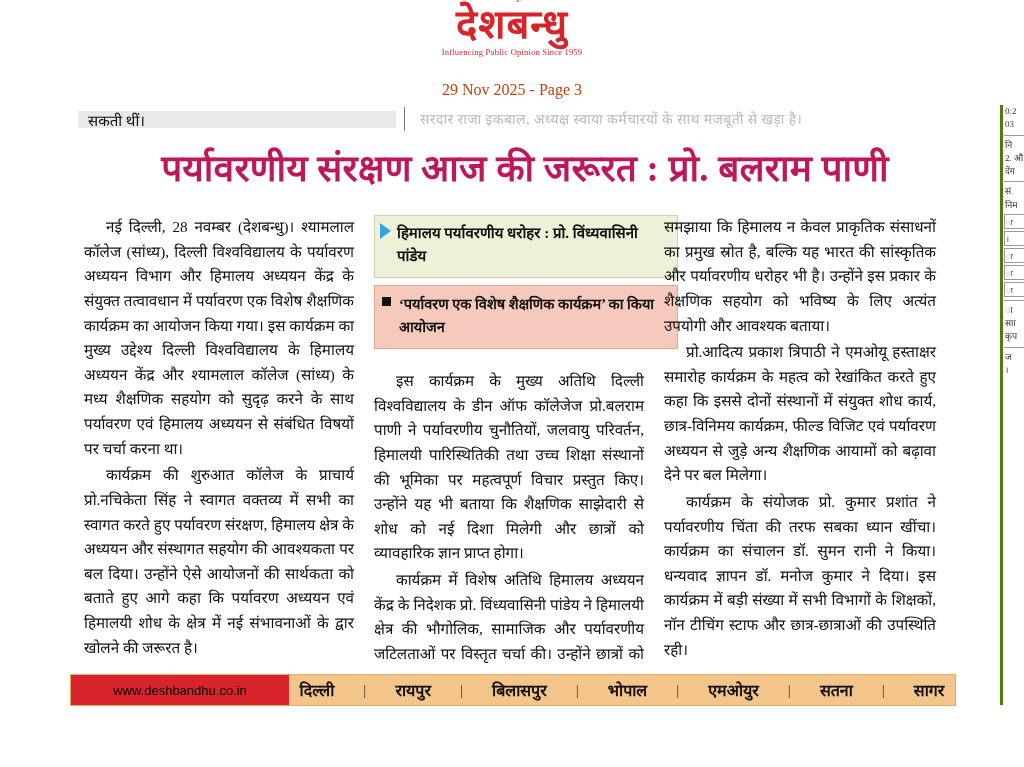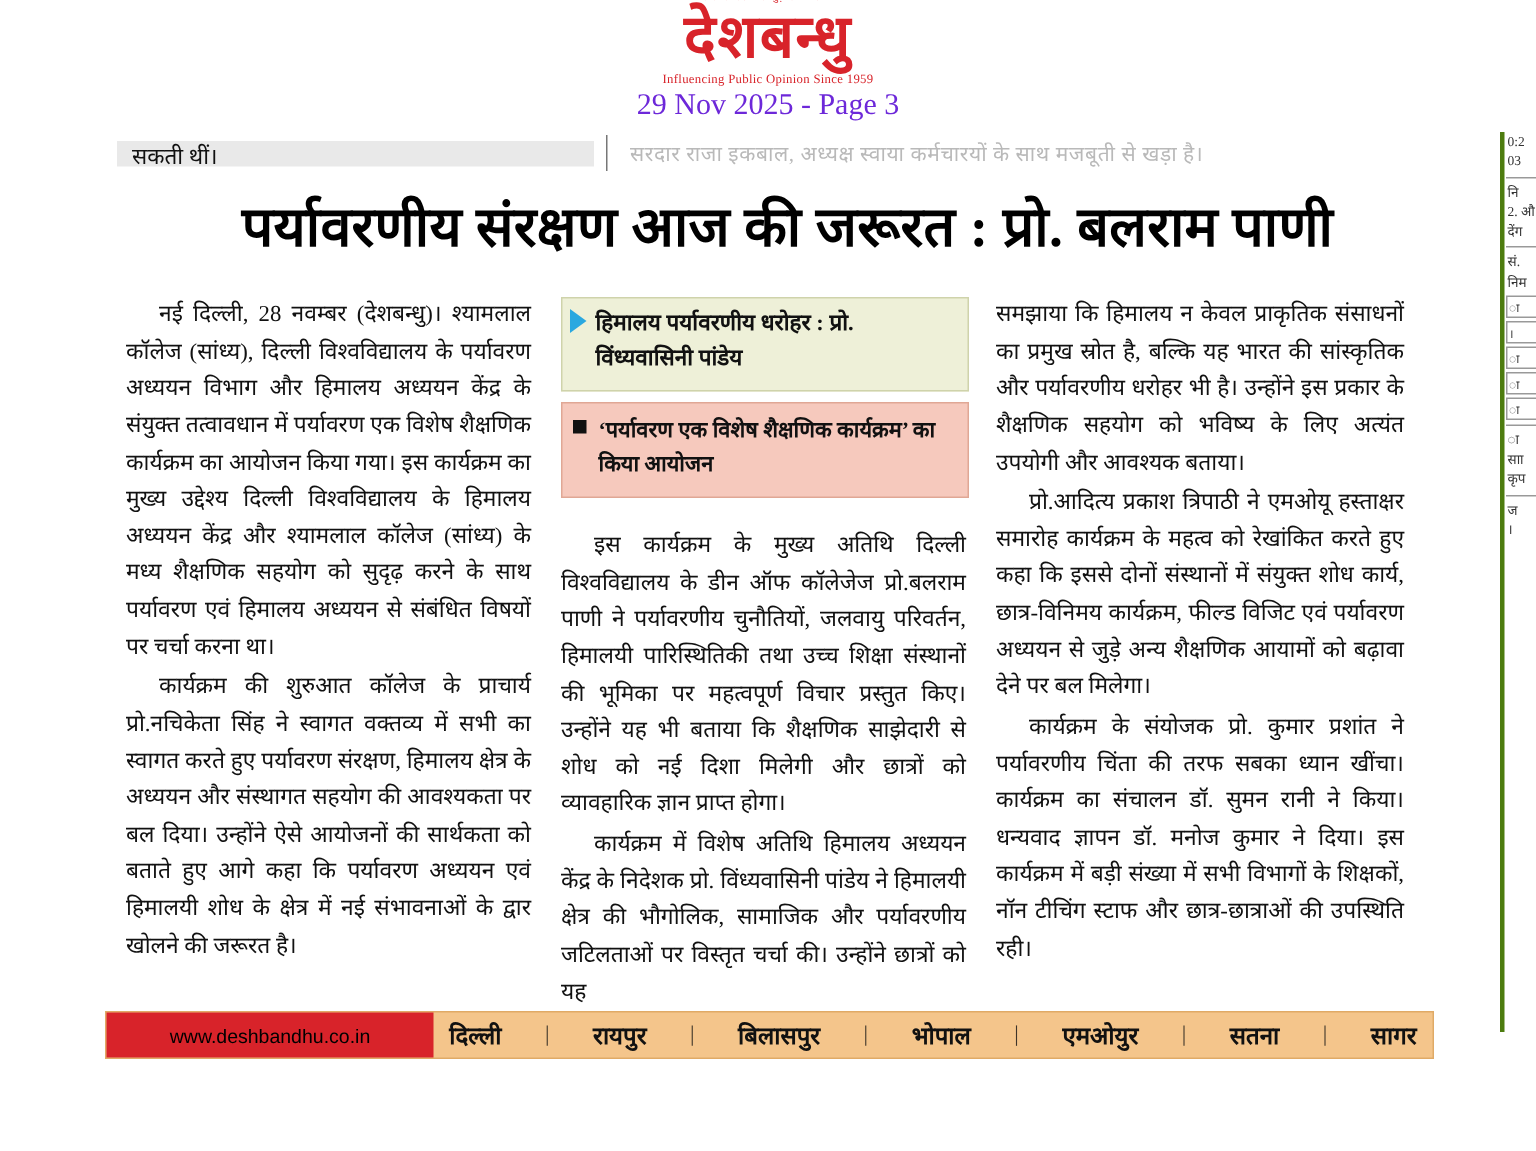--- a/index.html
+++ b/index.html
@@ -44,23 +44,23 @@
   }
   .masthead-tagline {
     font-family: "Liberation Serif", serif;
     font-size: 8.5px;
     color: #d8232a;
     margin-top: 1px;
     letter-spacing: .2px;
   }
   .masthead-date {
     font-family: "Liberation Serif", serif;
-    font-size: 20px;
-    color: #6d28d9;
-    margin-top: 2px;
+    font-size: 16px;
+    color: #c2410c;
+    margin-top: 24px;
     margin-bottom: 6px;
   }
 
   
   .page {
     position: relative;
     width: 1024px;
     height: 600px;
   }
 
@@ -103,21 +103,21 @@
   
   .headline {
     position: absolute;
     left: 60px;
     top: 36px;
     width: 930px;
     text-align: center;
     font-family: "Liberation Serif", serif;
     font-weight: bold;
     font-size: 37px;
-    color: #000000;
+    color: #be185d;
     letter-spacing: .2px;
   }
 
   
   .col {
     position: absolute;
     top: 110px;
     font-family: "Liberation Serif", serif;
     font-size: 15.2px;
     line-height: 1.62;
@@ -128,21 +128,21 @@
   .col p.noindent { text-indent: 0; }
   .col-1 { left: 84px;  width: 270px; }
   .col-2 { left: 374px; width: 270px; top: 264px; }
   .col-3 { left: 664px; width: 272px; }
 
   
   .box-wrap {
     position: absolute;
     left: 374px;
     top: 110px;
-    width: 272px;
+    width: 304px;
   }
   .box-green {
     background: #eef0d8;
     border: 1px solid #cfd3ab;
     padding: 6px 8px 8px 22px;
     position: relative;
     font-family: "Liberation Serif", serif;
     font-weight: bold;
     font-size: 15px;
     line-height: 1.55;

